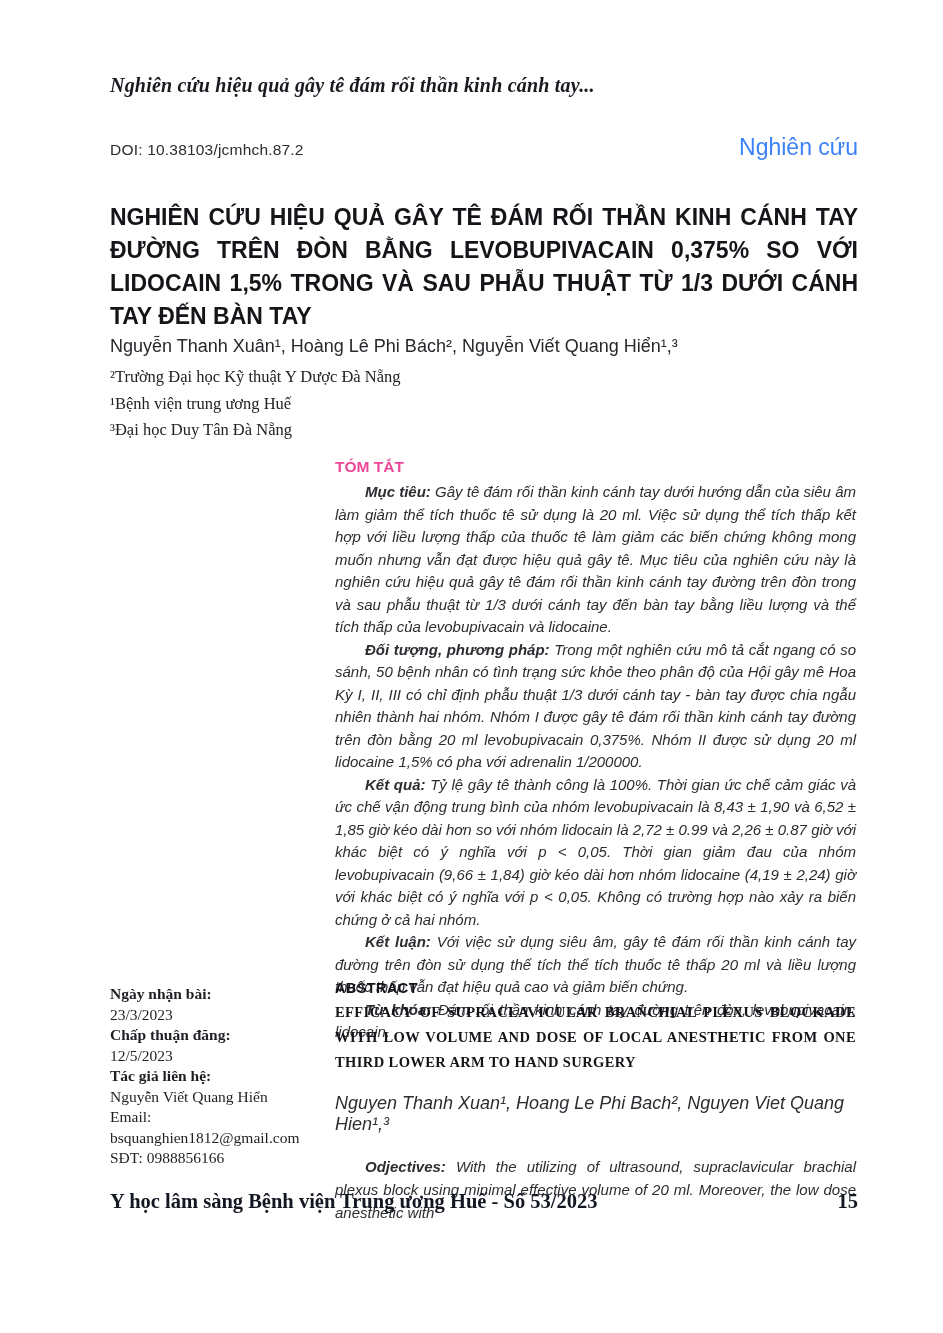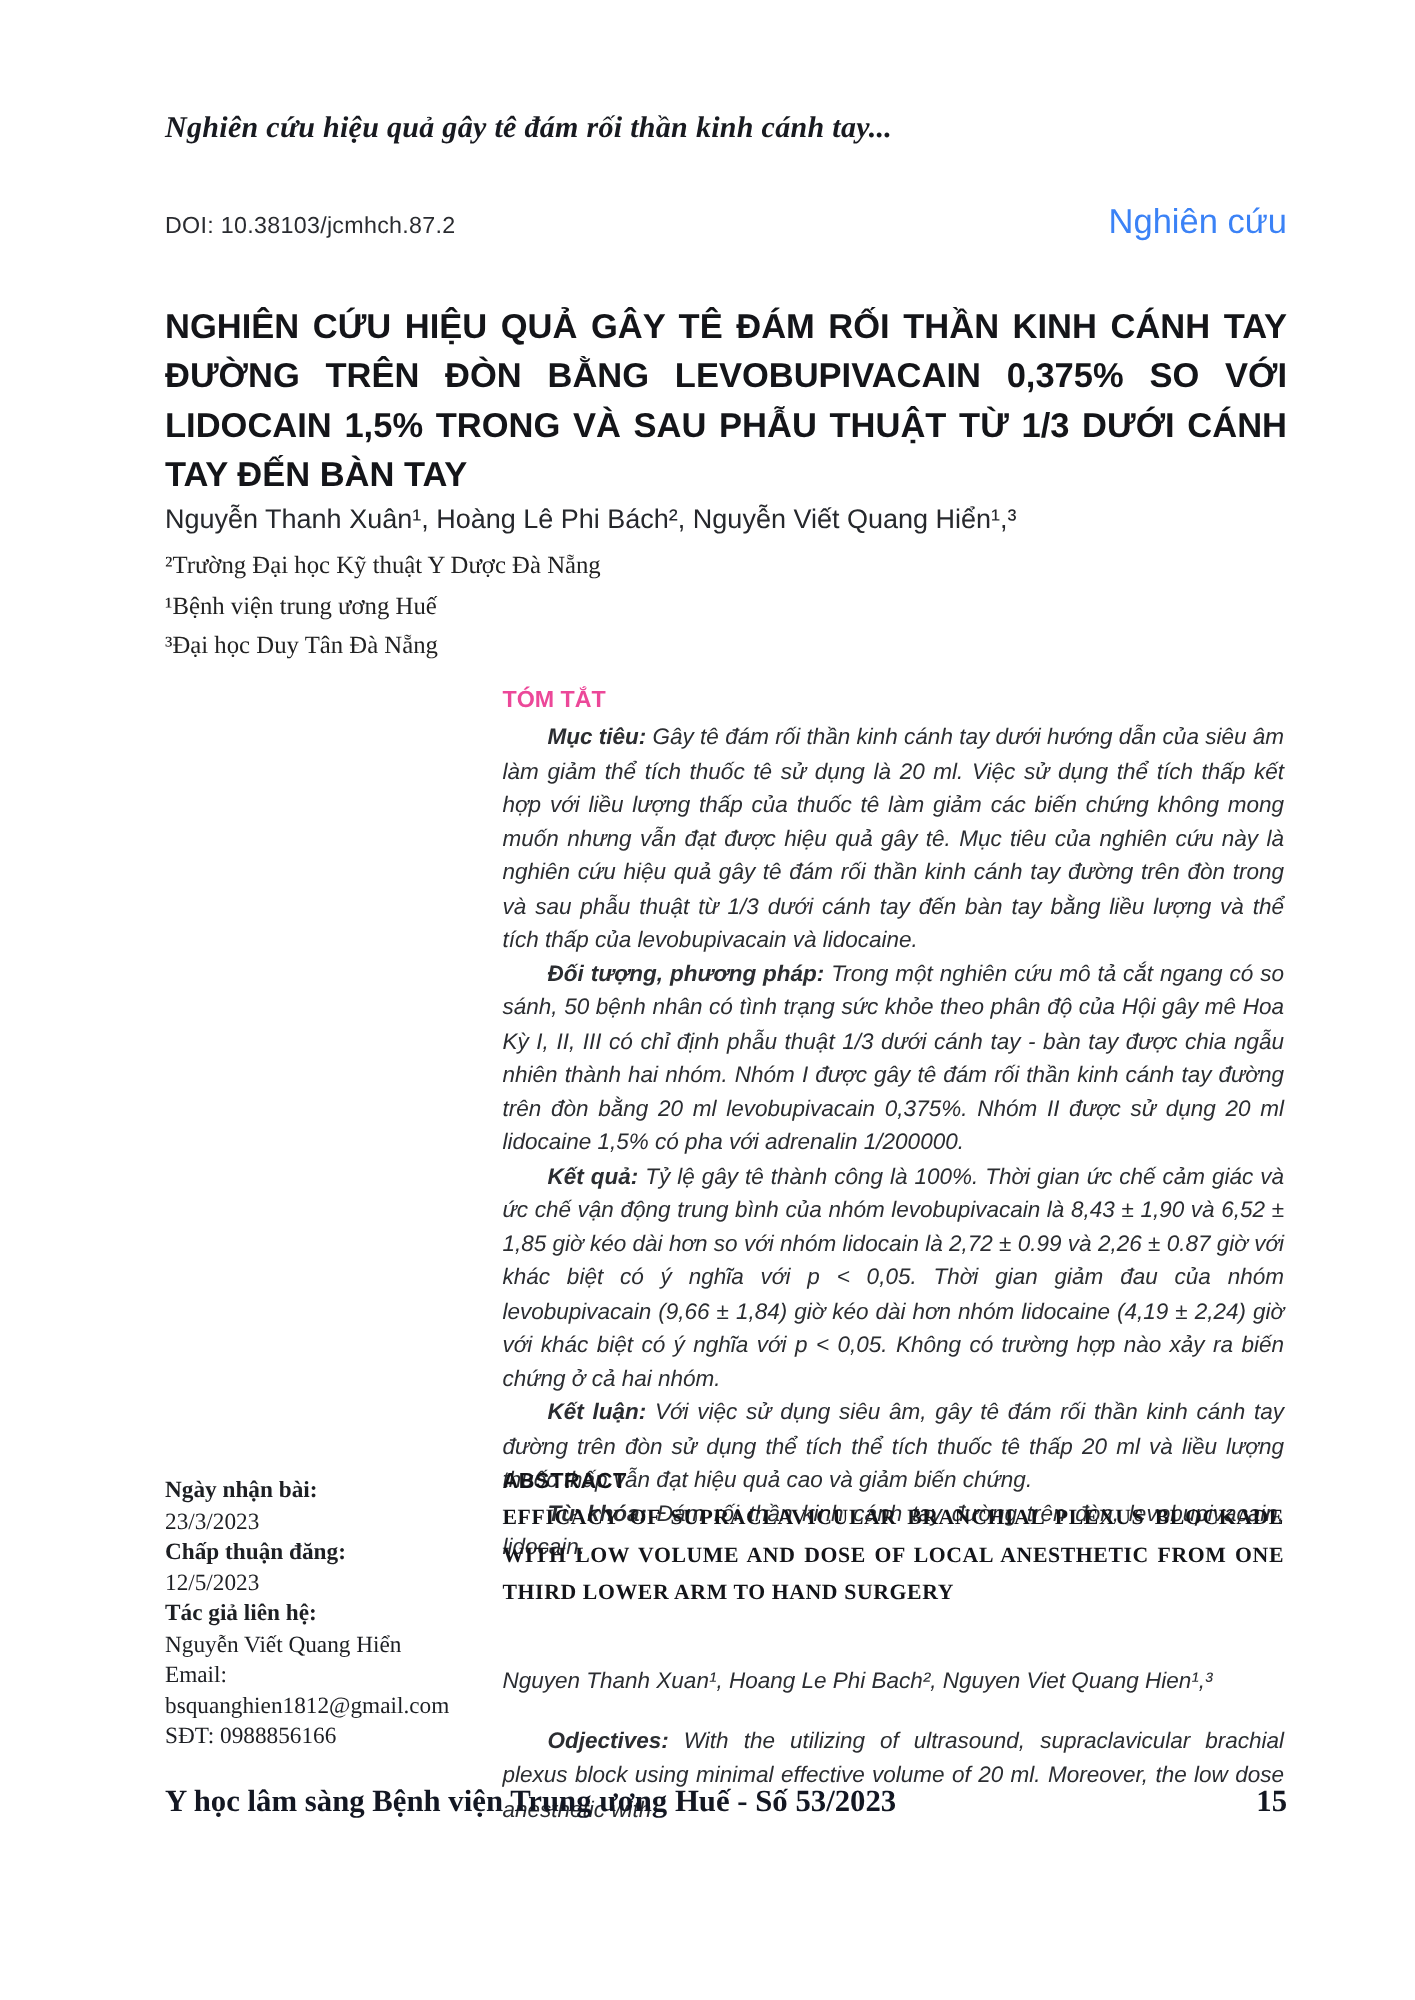--- a/index.html
+++ b/index.html
@@ -65,21 +65,21 @@
   }
   .abstract-en .h{
     font-weight:bold;font-size:14.5px;letter-spacing:.4px;color:#141519;
     margin:0 0 4px 0;
   }
   .en-title{
     font-weight:bold;font-size:14.5px;line-height:25px;letter-spacing:.4px;
     text-align:justify;color:#141519;margin:0;font-family:Liberation Serif, serif;
   }
   .en-authors{
-    margin:37px 0 0 0;font-style:italic;font-size:15px;color:#2b2d31;
+    margin:18px 0 0 0;font-style:italic;font-size:18px;color:#2b2d31;
   }
   .ep{
     margin:20px 0 0 0;font-style:italic;font-size:15px;line-height:23px;
     text-align:justify;text-indent:30px;color:#2b2d31;
   }
   .ep .lbl{font-weight:bold;}
   
   .footer{
     position:absolute;left:110px;top:1190px;width:748px;
     display:flex;justify-content:space-between;align-items:baseline;

